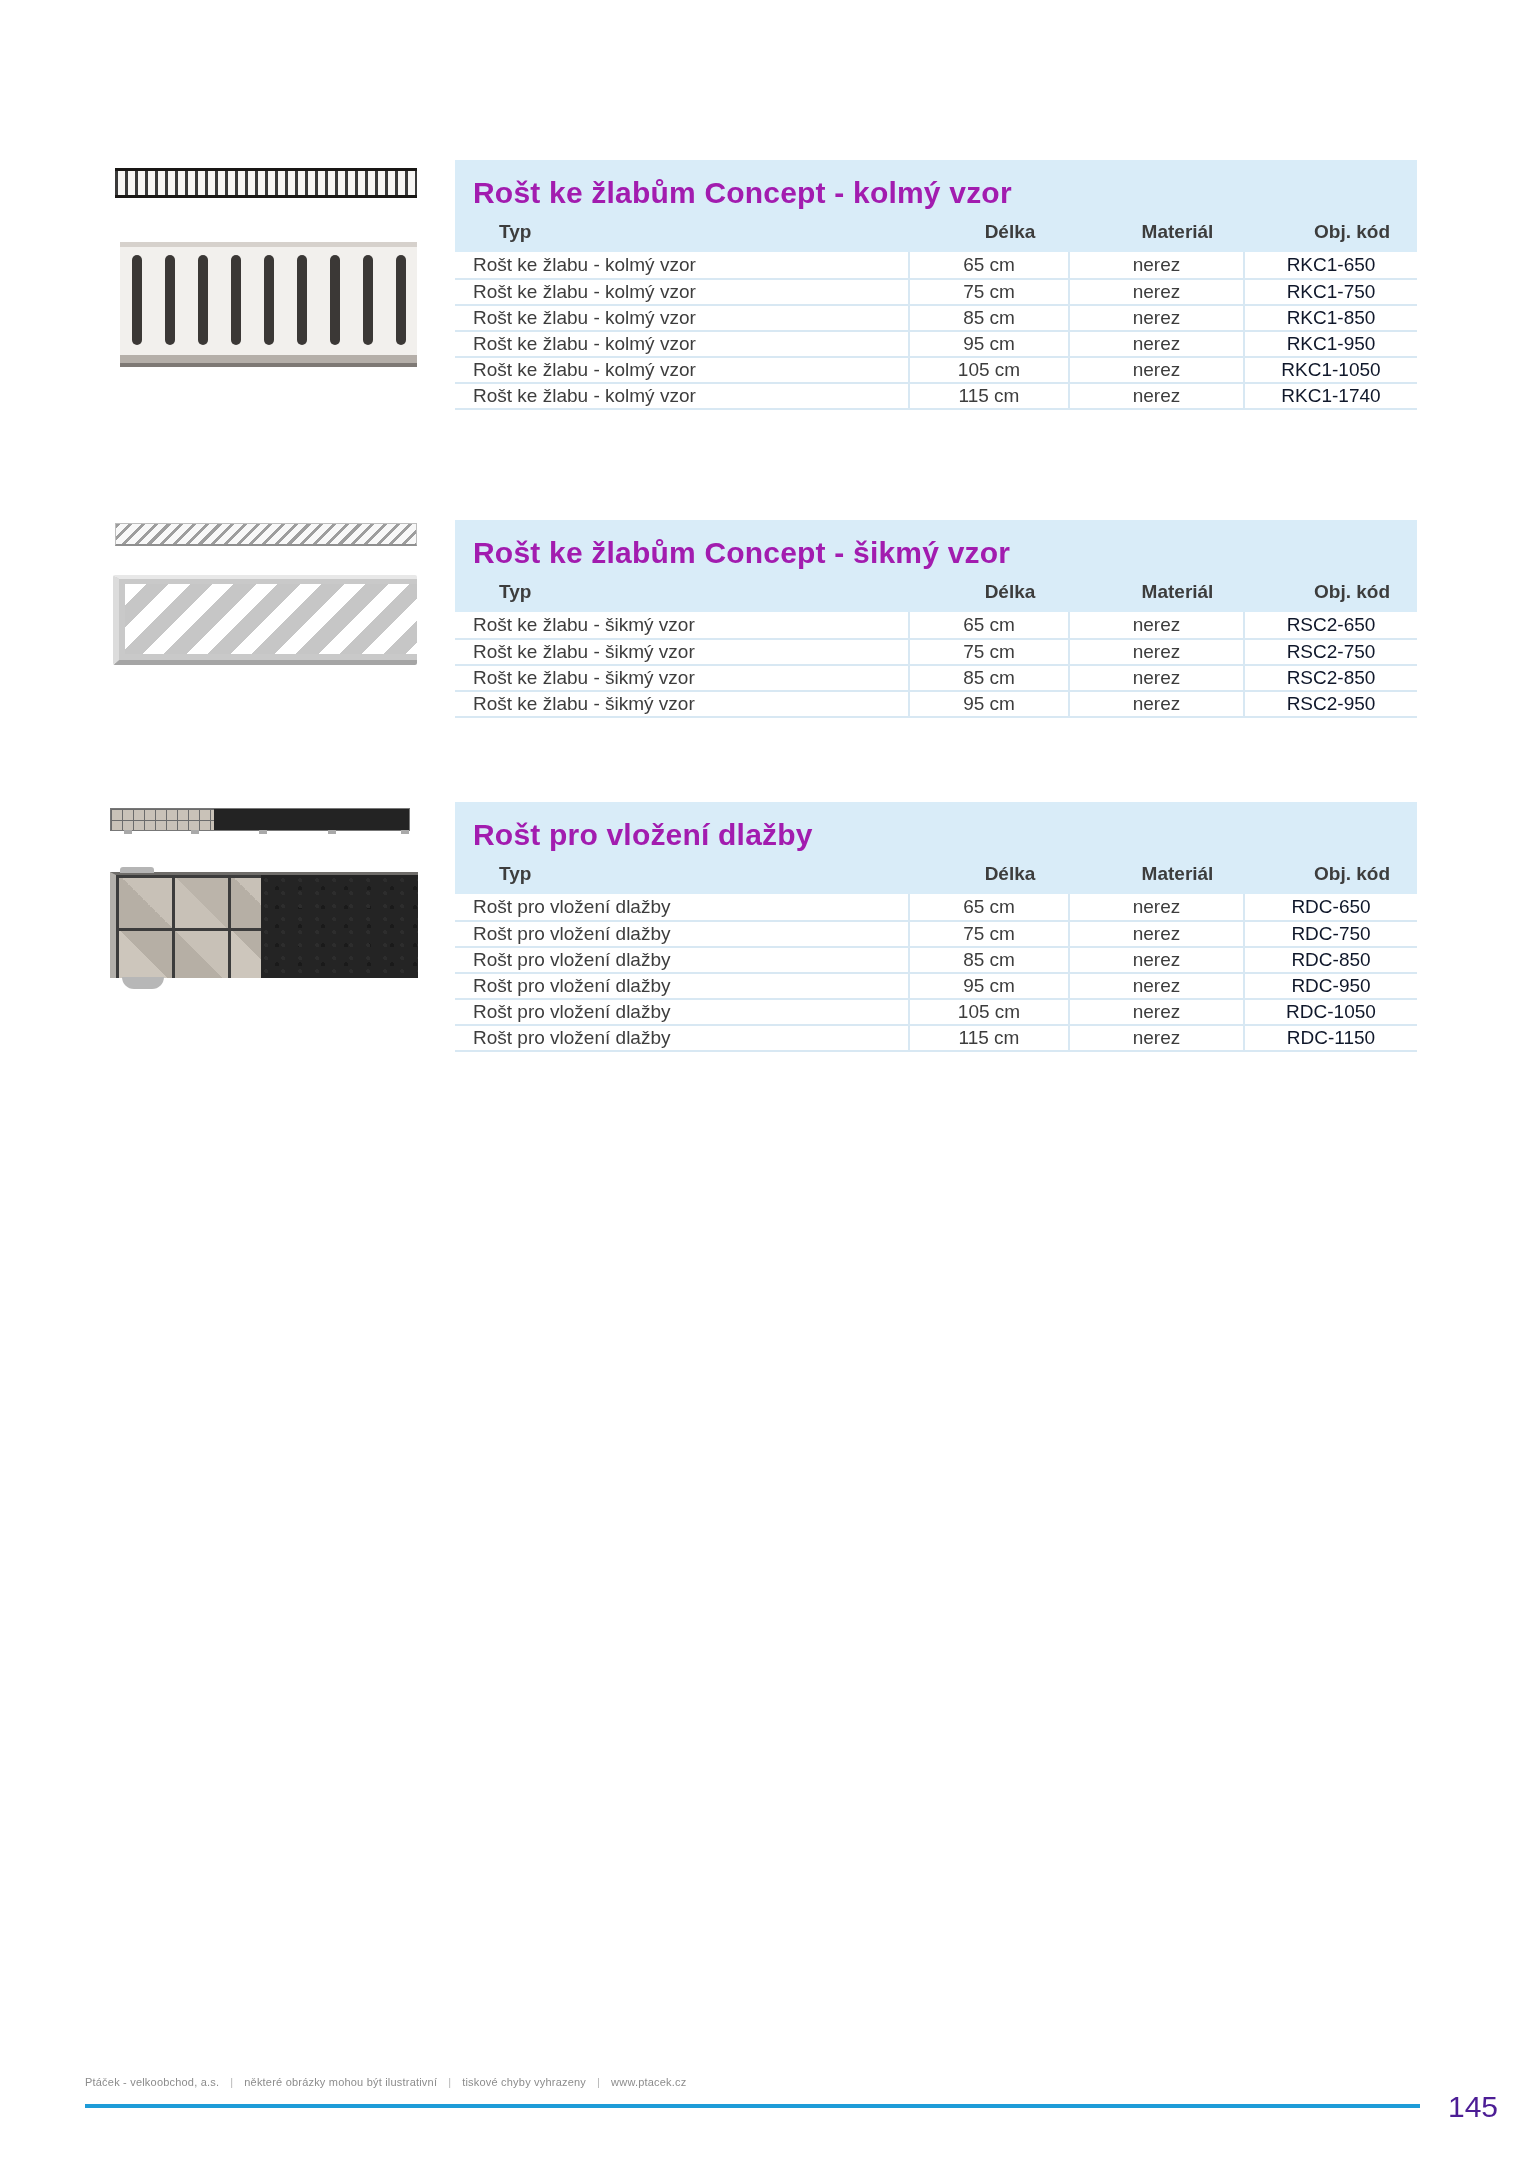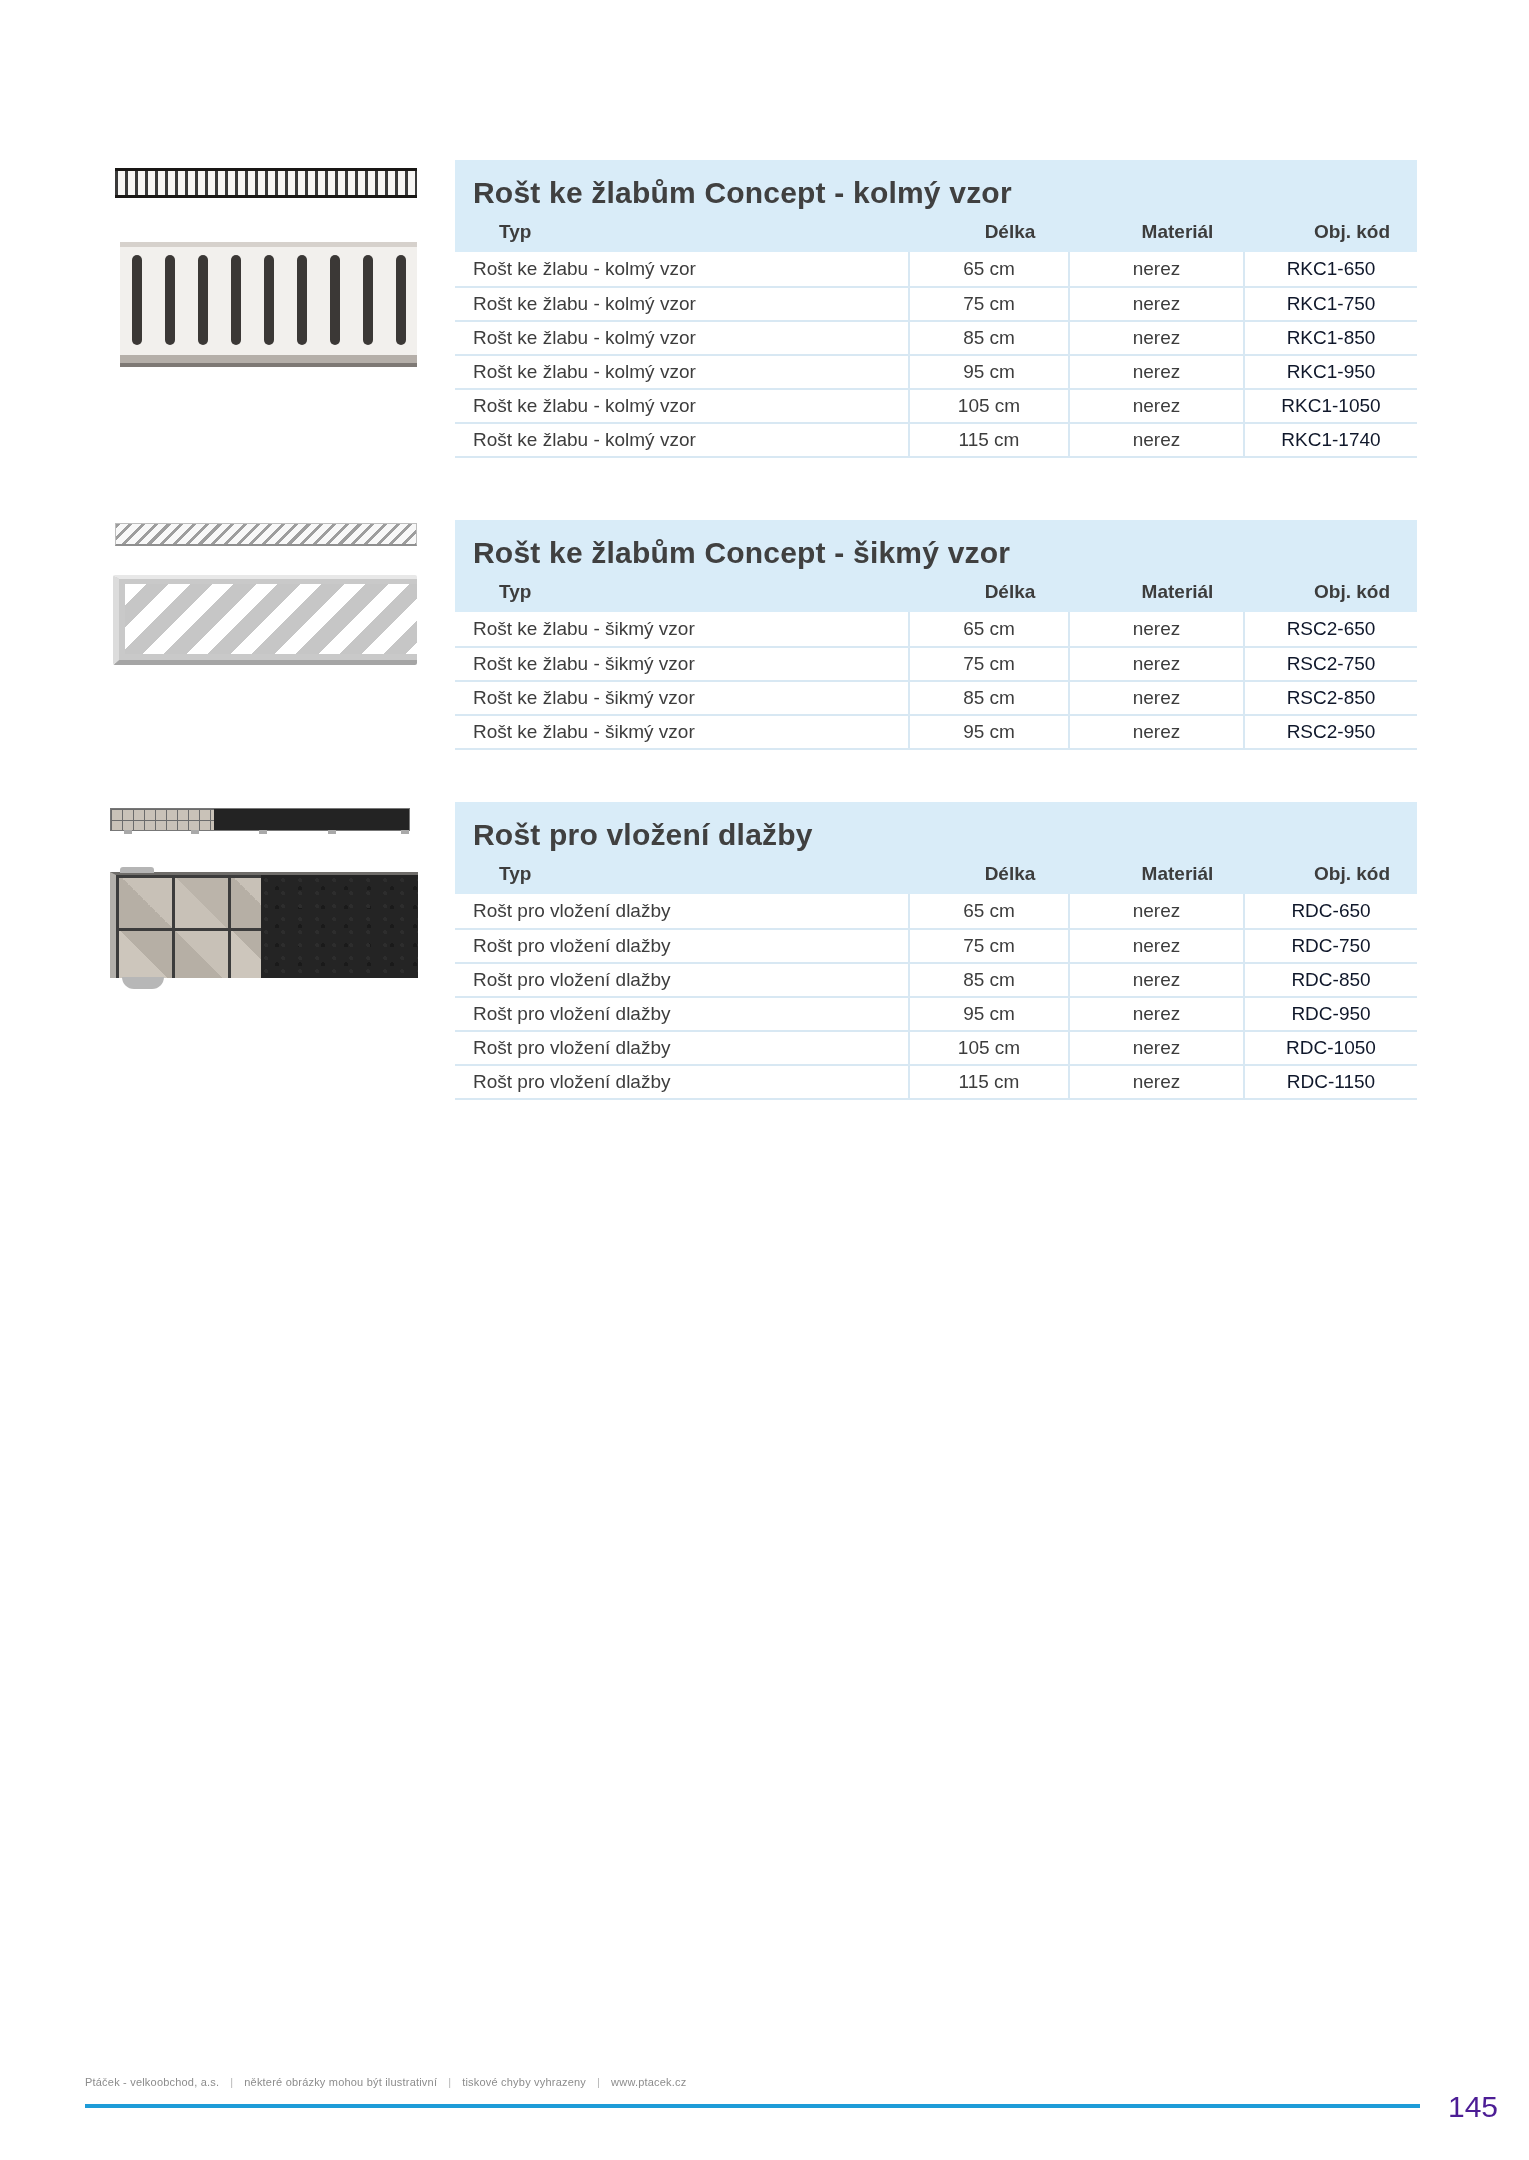--- a/index.html
+++ b/index.html
@@ -6,26 +6,26 @@
   body { background:#e8e8e8; font-family:"Liberation Sans", sans-serif; }
   .page {
     position:relative; width:1529px; height:2160px; background:#ffffff;
     margin:0 auto; overflow:hidden;
   }
 
   
   .tbl { position:absolute; left:455px; width:962px; }
   .band { background:#d9ecf8; padding-top:12px; }
   .band-title {
-    color:#404040; font-size:30px; font-weight:bold;
+    color:#a21caf; font-size:30px; font-weight:bold;
     padding:4px 0 2px 18px; letter-spacing:0.2px;
   }
   .hrow { display:flex; height:40px; align-items:center; }
   .th { font-weight:bold; color:#141414; font-size:19px; }
-  .row { display:flex; height:34px; align-items:center; background:#ffffff; border-top:2px solid #d8e8f3; }
+  .row { display:flex; height:26px; align-items:center; background:#ffffff; border-top:2px solid #d8e8f3; }
   .row:first-of-type { border-top:none; }
   .tbl-body { border-bottom:2px solid #d8e8f3; }
   .cell { font-size:19px; color:#3d3d3d; height:100%; display:flex; align-items:center; }
   .c-typ { width:453px; padding-left:18px; }
   .c-delka { width:160px; justify-content:center; }
   .c-material { width:175px; justify-content:center; }
   .c-kod { width:174px; justify-content:center; }
   .row .c-delka, .row .c-material, .row .c-kod { border-left:2px solid #d8e8f3; }
   .row .c-kod { color:#0f172a; }
   .hrow .cell { border:none;padding-left:44px; }

